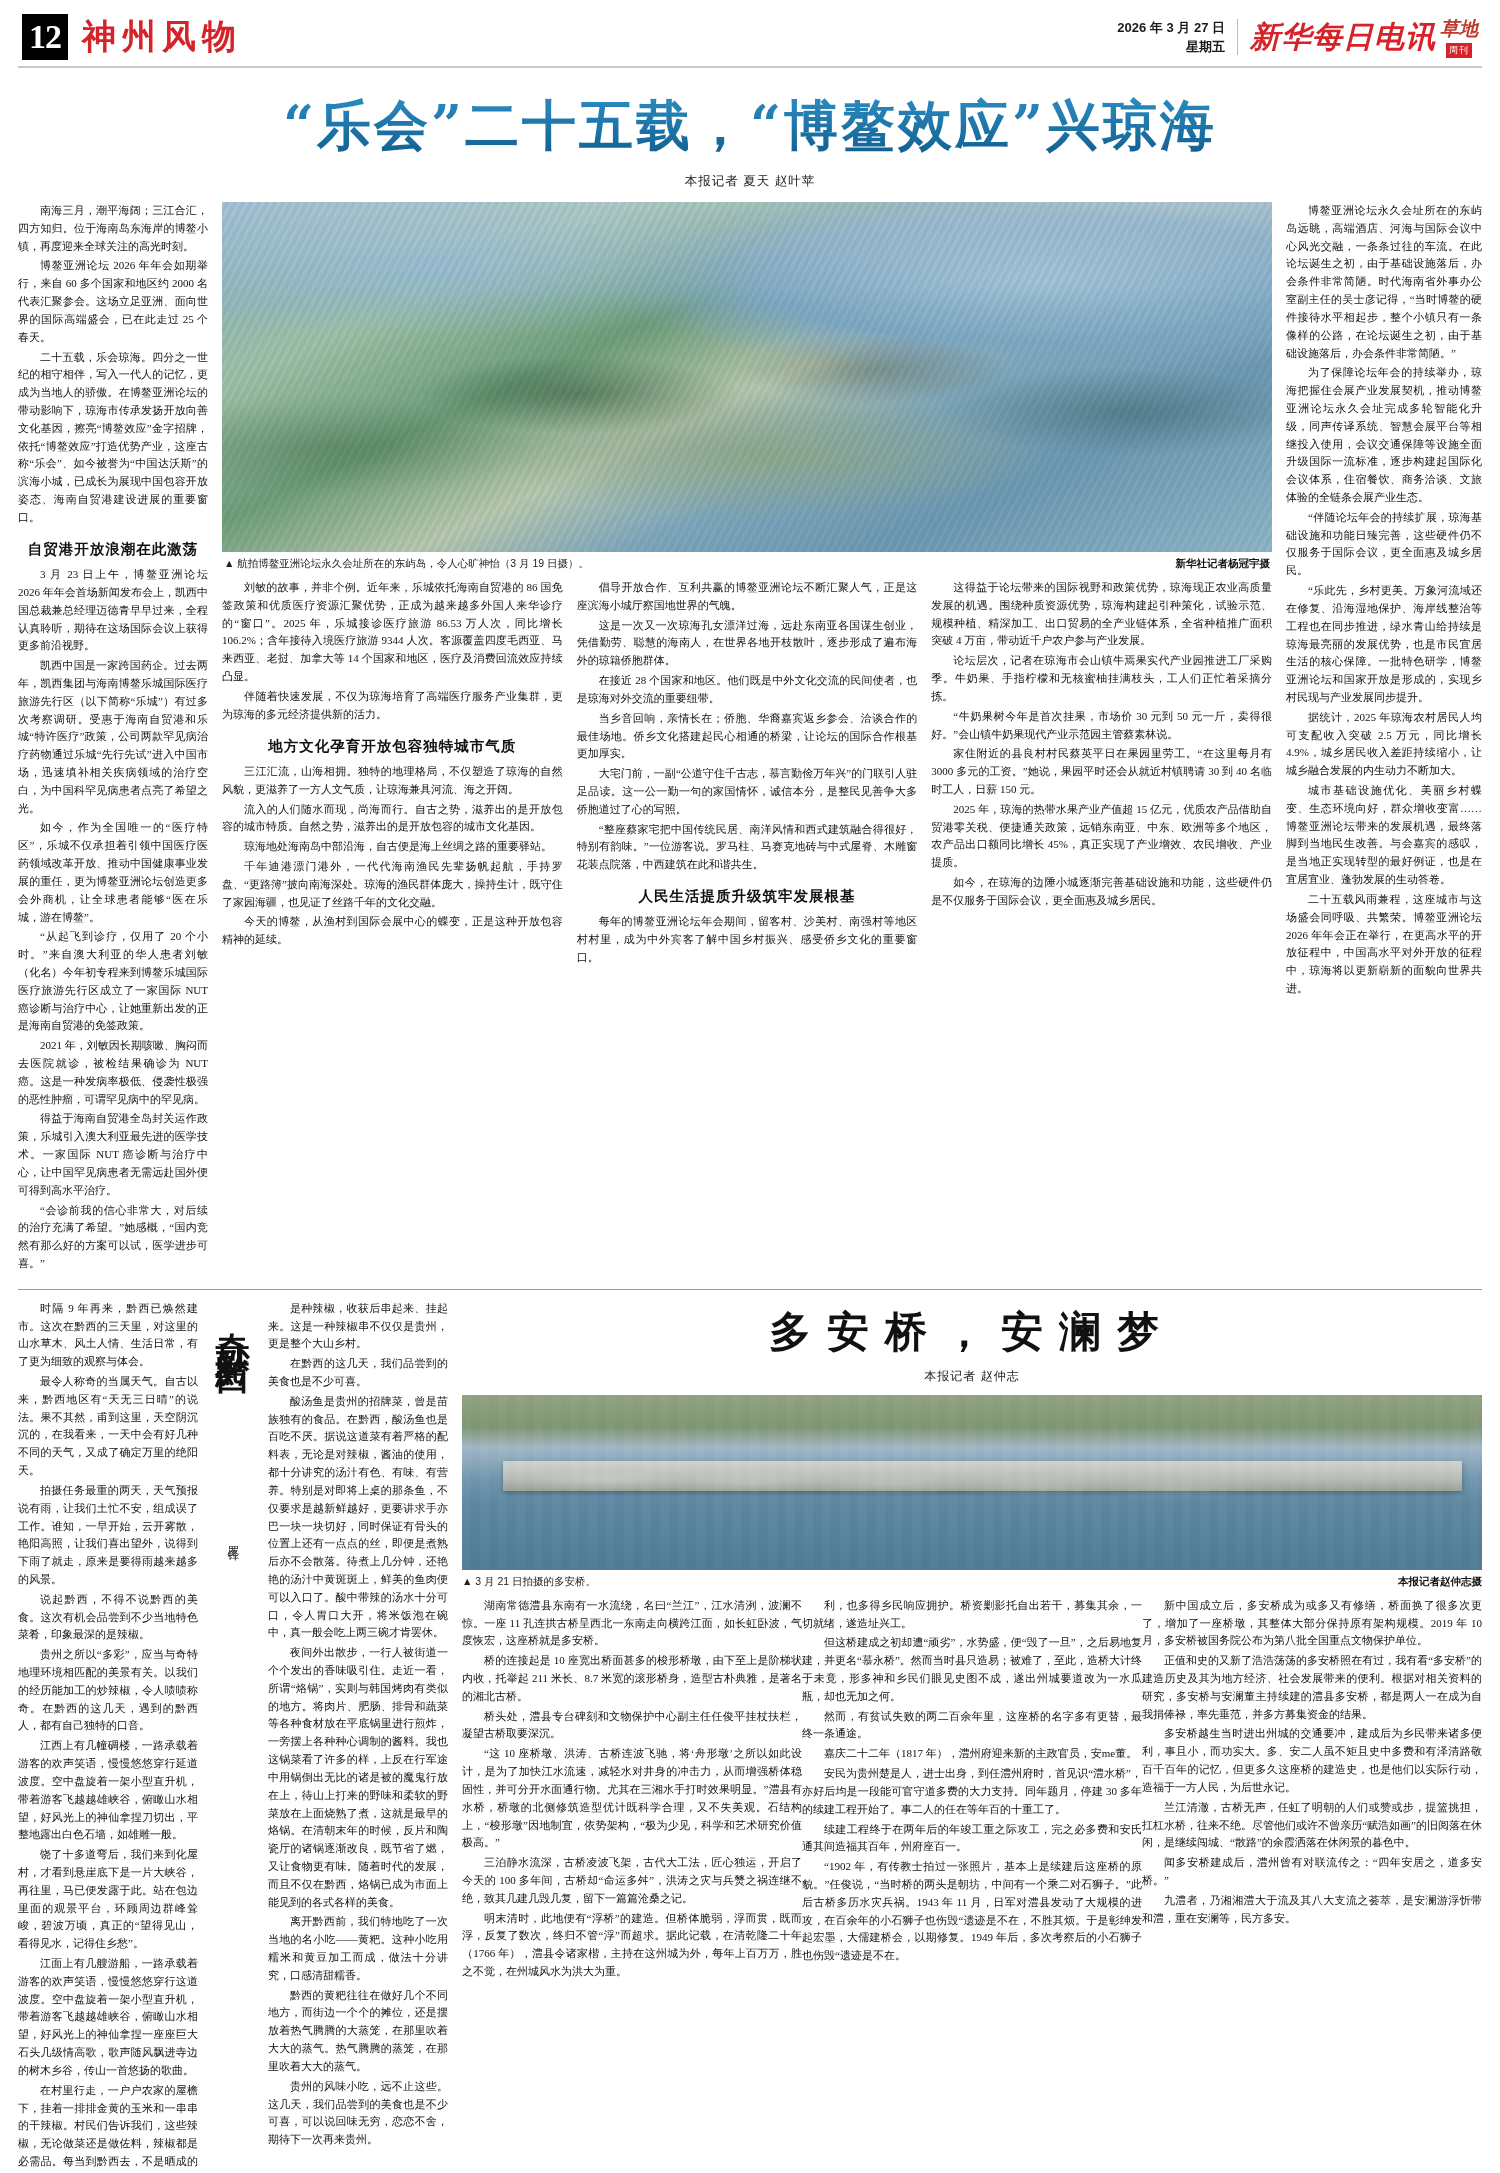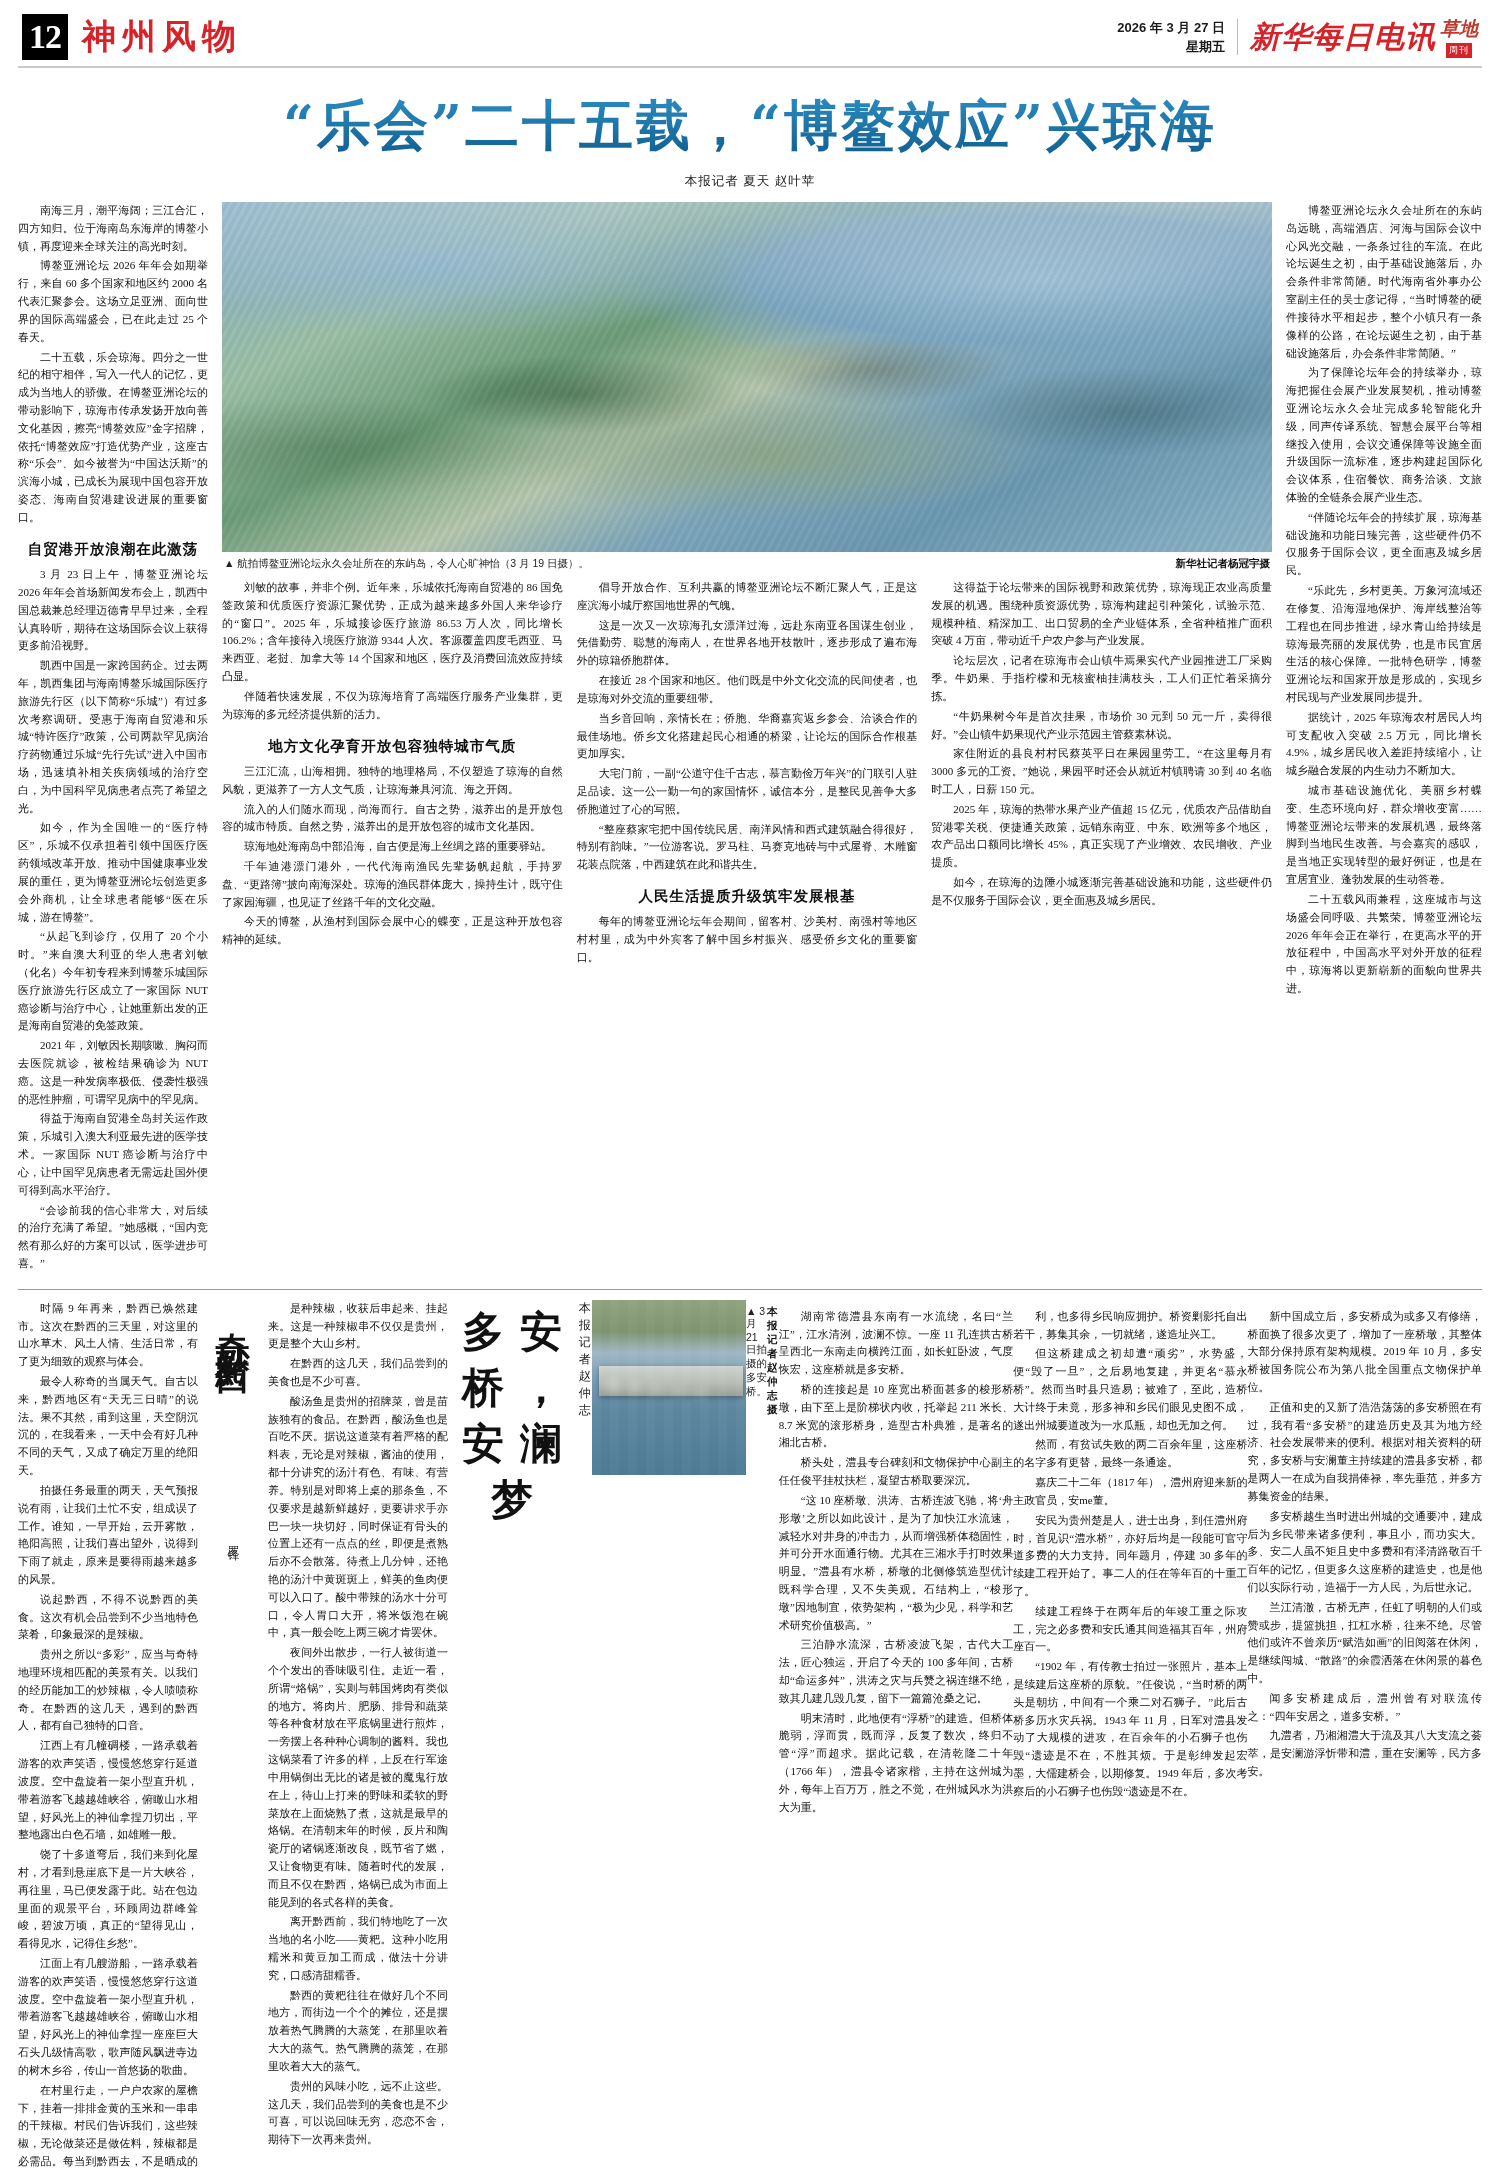--- a/index.html
+++ b/index.html
@@ -146,21 +146,21 @@
     padding:6px 2px; flex:0 0 auto; height:230px;
   }
   .vbyline {
     writing-mode:vertical-rl; text-orientation:upright;
     font-size:12px; letter-spacing:3px; color:#222;
     font-family:"Liberation Sans", sans-serif;
     flex:0 0 auto; padding-top:6px;
   }
   .vstack { display:flex; flex-direction:column; align-items:center; }
 
-  .bot-right { flex:1; display:flex; flex-direction:row; }
+  .bot-right { flex:1; display:flex; flex-direction:column; }
   .headline2 {
     text-align:center; font-family:"DejaVu Serif", serif; font-weight:bold;
     font-size:42px; letter-spacing:16px; color:#111; margin:4px 0 8px 0;
   }
   .byline2 { text-align:center; font-size:12px; color:#222; margin-bottom:10px;
              font-family:"Liberation Sans", sans-serif; letter-spacing:1px; }
   .photo2 {
     width:100%; height:175px;
     background:
       linear-gradient(180deg,#8fa27e 0%, #7e9470 18%, #9fb6c4 30%, #6f96ae 48%, #5d86a0 62%, #4e7a95 100%),

